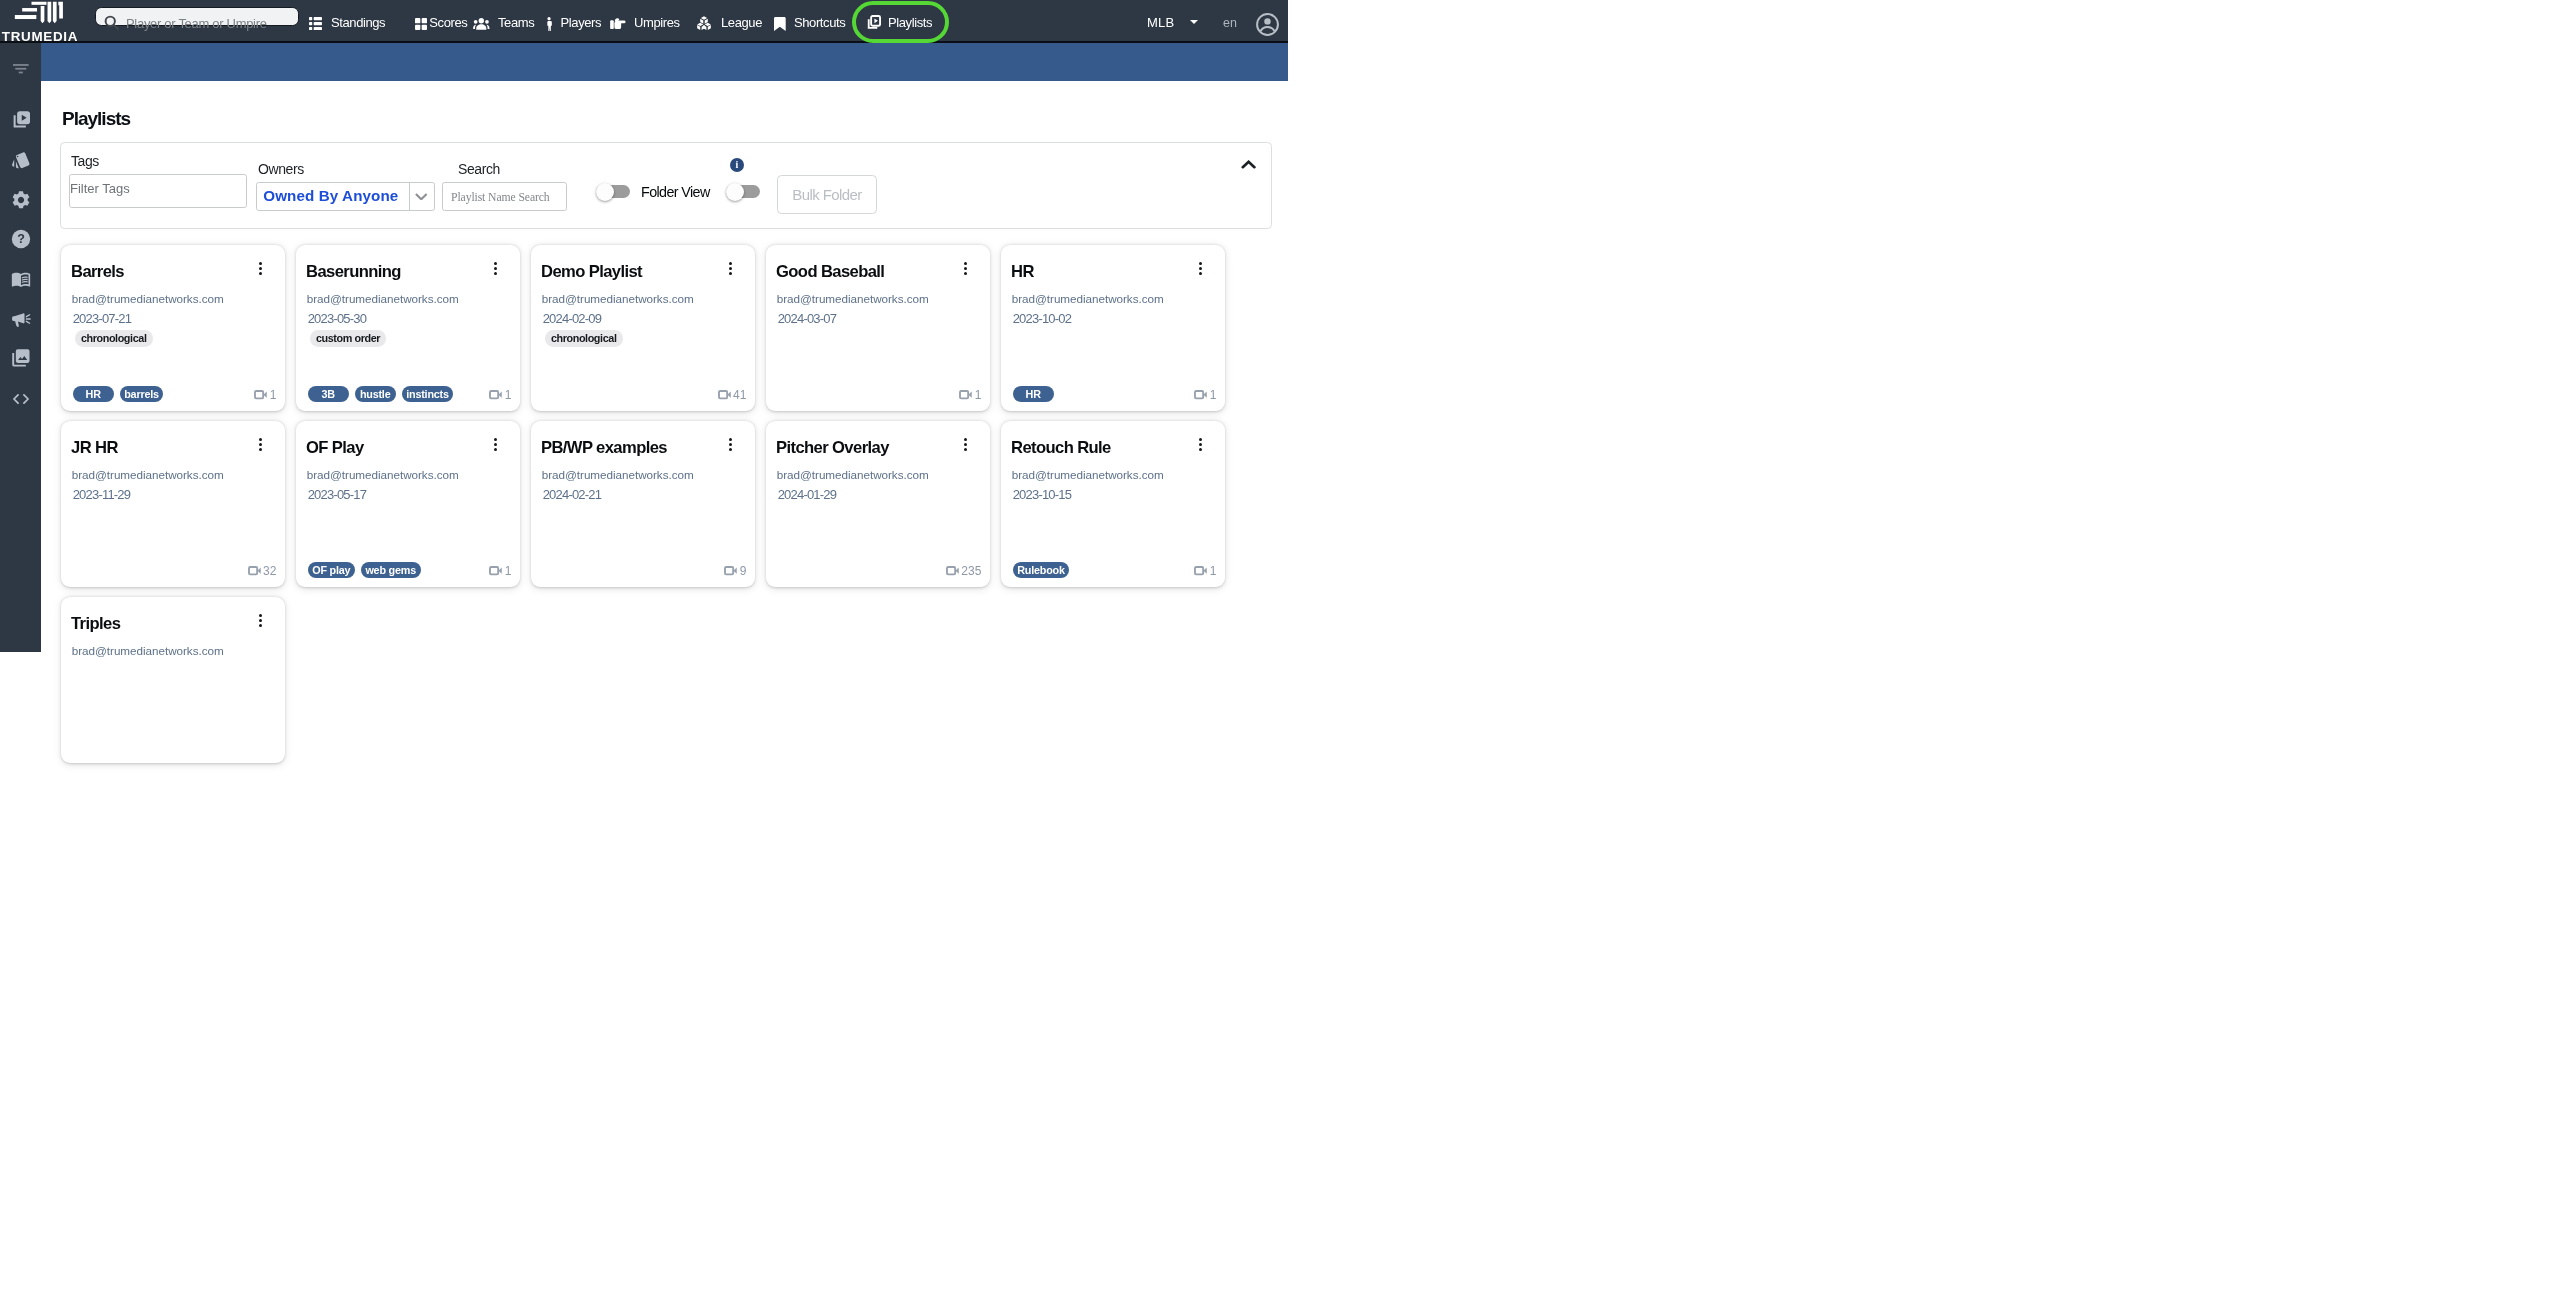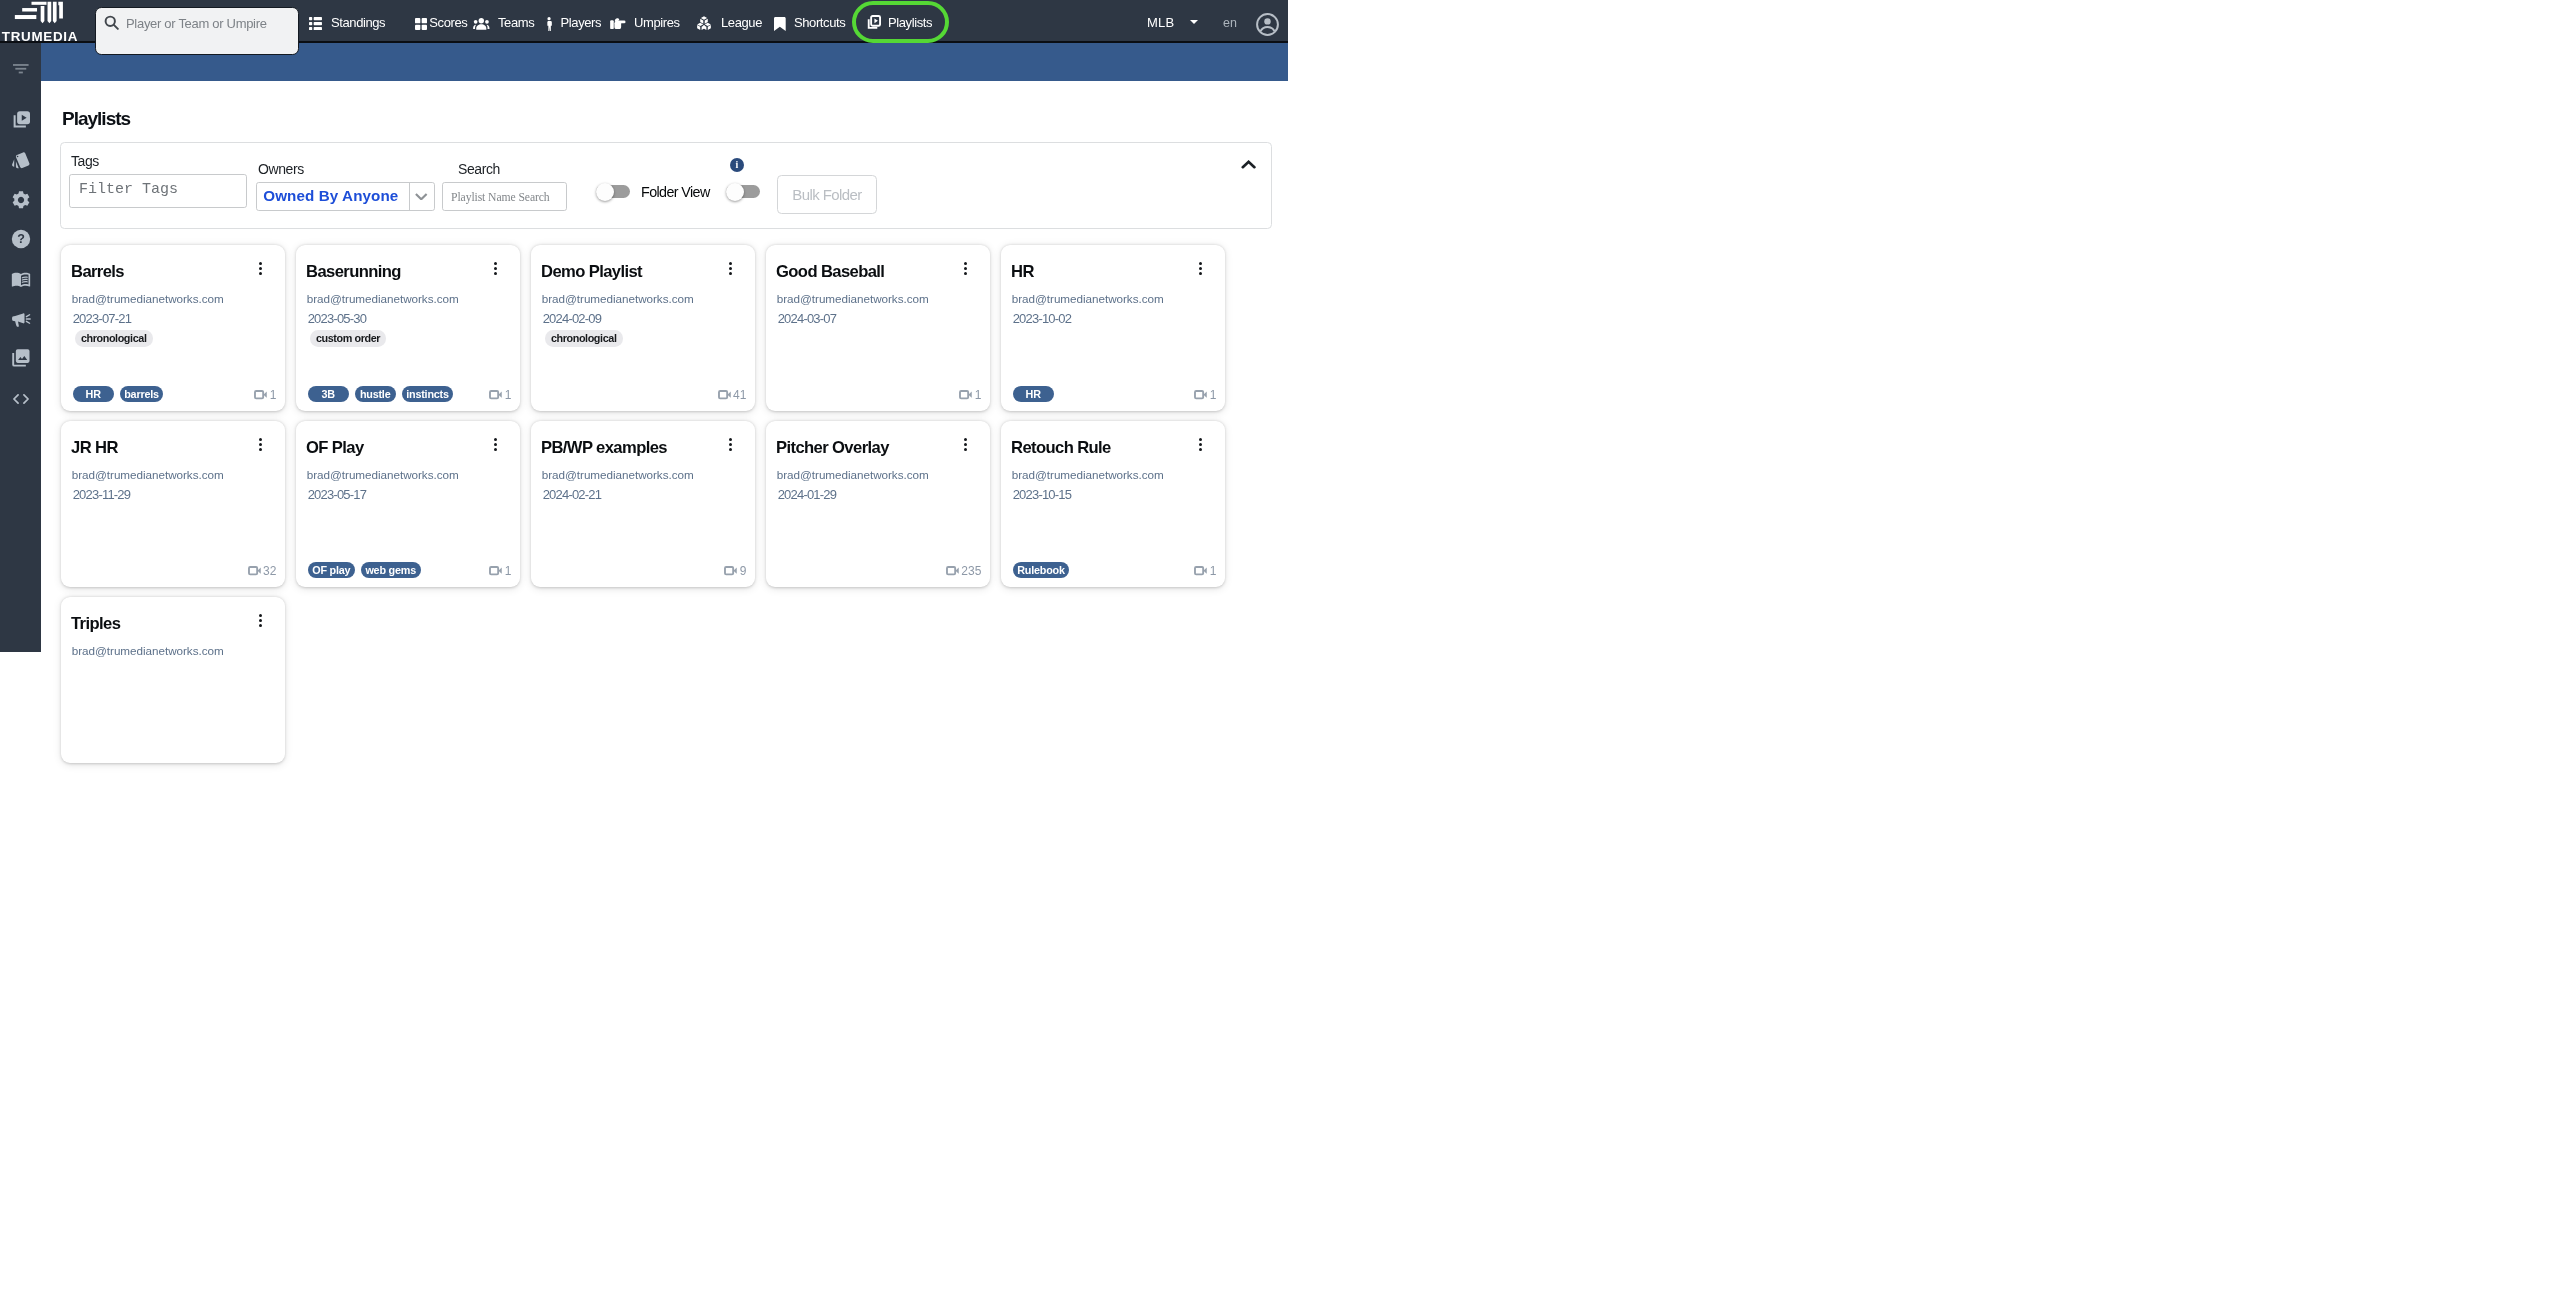--- a/index.html
+++ b/index.html
@@ -7,21 +7,21 @@
     font-family:"Liberation Sans", sans-serif; }
   .abs { position:absolute; }
   
   #nav { position:absolute; left:0; top:0; width:1288px; height:41px; background:#2e3744; }
   #navline { position:absolute; left:0; top:41px; width:1288px; height:2.2px; background:#0b0e13; }
   #band { position:absolute; left:41px; top:43px; width:1247px; height:38px; background:#365a8c; }
   #sidebar { position:absolute; left:0; top:43px; width:41px; height:609px; background:#2e3744; }
   #content { position:absolute; left:41px; top:81px; width:1247px; height:571px; background:#fff; }
 
   #logotext { position:absolute; left:1.8px; top:29px; color:#fff; font-size:13.4px; font-weight:bold; letter-spacing:0.7px; }
-  #searchbox { position:absolute; left:95px; top:6.7px; width:204px; height:48px; background:#f1f2f3;
+  #searchbox { position:absolute; left:95px; top:6.7px; width:204px; height:19px; background:#f1f2f3;
      border:1.8px solid #141a22; border-radius:6.3px; }
   #searchbox .ph { position:absolute; left:30px; top:8px; font-size:13px; color:#7d8287; letter-spacing:-0.3px; }
 
   .navitem { position:absolute; top:0; height:41px; color:#fff; }
   .navitem span { position:absolute; top:15.3px; font-size:13px; letter-spacing:-0.4px; white-space:nowrap; }
   .navitem svg { position:absolute; }
 
   #mlb { position:absolute; left:1147px; top:15.2px; color:#fff; font-size:13px; letter-spacing:0.2px; }
   #caret { position:absolute; left:1190px; top:20px; width:0; height:0;
      border-left:4.7px solid transparent; border-right:4.7px solid transparent; border-top:4.7px solid #fff; }
@@ -30,21 +30,21 @@
   
   .sico { position:absolute; left:10.8px; }
 
   
   h1 { position:absolute; left:62px; top:108px; font-size:19px; color:#0d1116; letter-spacing:-1px; }
 
   #filtercard { position:absolute; left:60px; top:142px; width:1212px; height:87px;
      background:#fff; border:0.9px solid #dcdee0; border-radius:4.5px; }
   .flabel { position:absolute; font-size:14px; color:#1c2025; letter-spacing:-0.4px; }
   #tagsinput { position:absolute; left:69px; top:174px; width:178px; height:34px; border:0.9px solid #c8cacc; border-radius:2.7px; }
-  #tagsinput span { position:absolute; left:9px; top:6.3px; font-size:15px; color:#6e7378;font-family:Liberation Mono, monospace; }
+  #tagsinput span { position:absolute; left:0; top:6.3px; font-size:13px; color:#6e7378; }
   #ownersel { position:absolute; left:256px; top:182px; width:179px; height:29px; border:0.9px solid #c8cacc; border-radius:2.7px; }
   #ownersel .txt { position:absolute; left:6.3px; top:3.6px; font-size:15.2px; font-weight:bold; color:#1d4ed8; letter-spacing:0.1px; }
   #ownersel .div { position:absolute; right:24.5px; top:0; width:0.9px; height:27px; background:#c8cacc; }
   #searchinput { position:absolute; left:442px; top:182px; width:125px; height:29px; border:0.9px solid #c8cacc; border-radius:2.7px;font-family:Liberation Serif, serif; }
   #searchinput span { position:absolute; left:8px; top:7.6px; font-size:11.7px; color:#83878b; letter-spacing:-0.1px; }
 
   .toggle { position:absolute; width:34px; height:13.4px; border-radius:7.2px; background:#9c9c9c; }
   .toggle .knob { position:absolute; left:-0.4px; top:-2.5px; width:18.5px; height:18.5px; border-radius:50%;
       background:#fdfdfd; box-shadow:0 0.9px 2.7px rgba(0,0,0,0.4); }
   #fvlabel { position:absolute; left:641px; top:184px; font-size:14.3px; color:#06080a; letter-spacing:-0.6px; }

